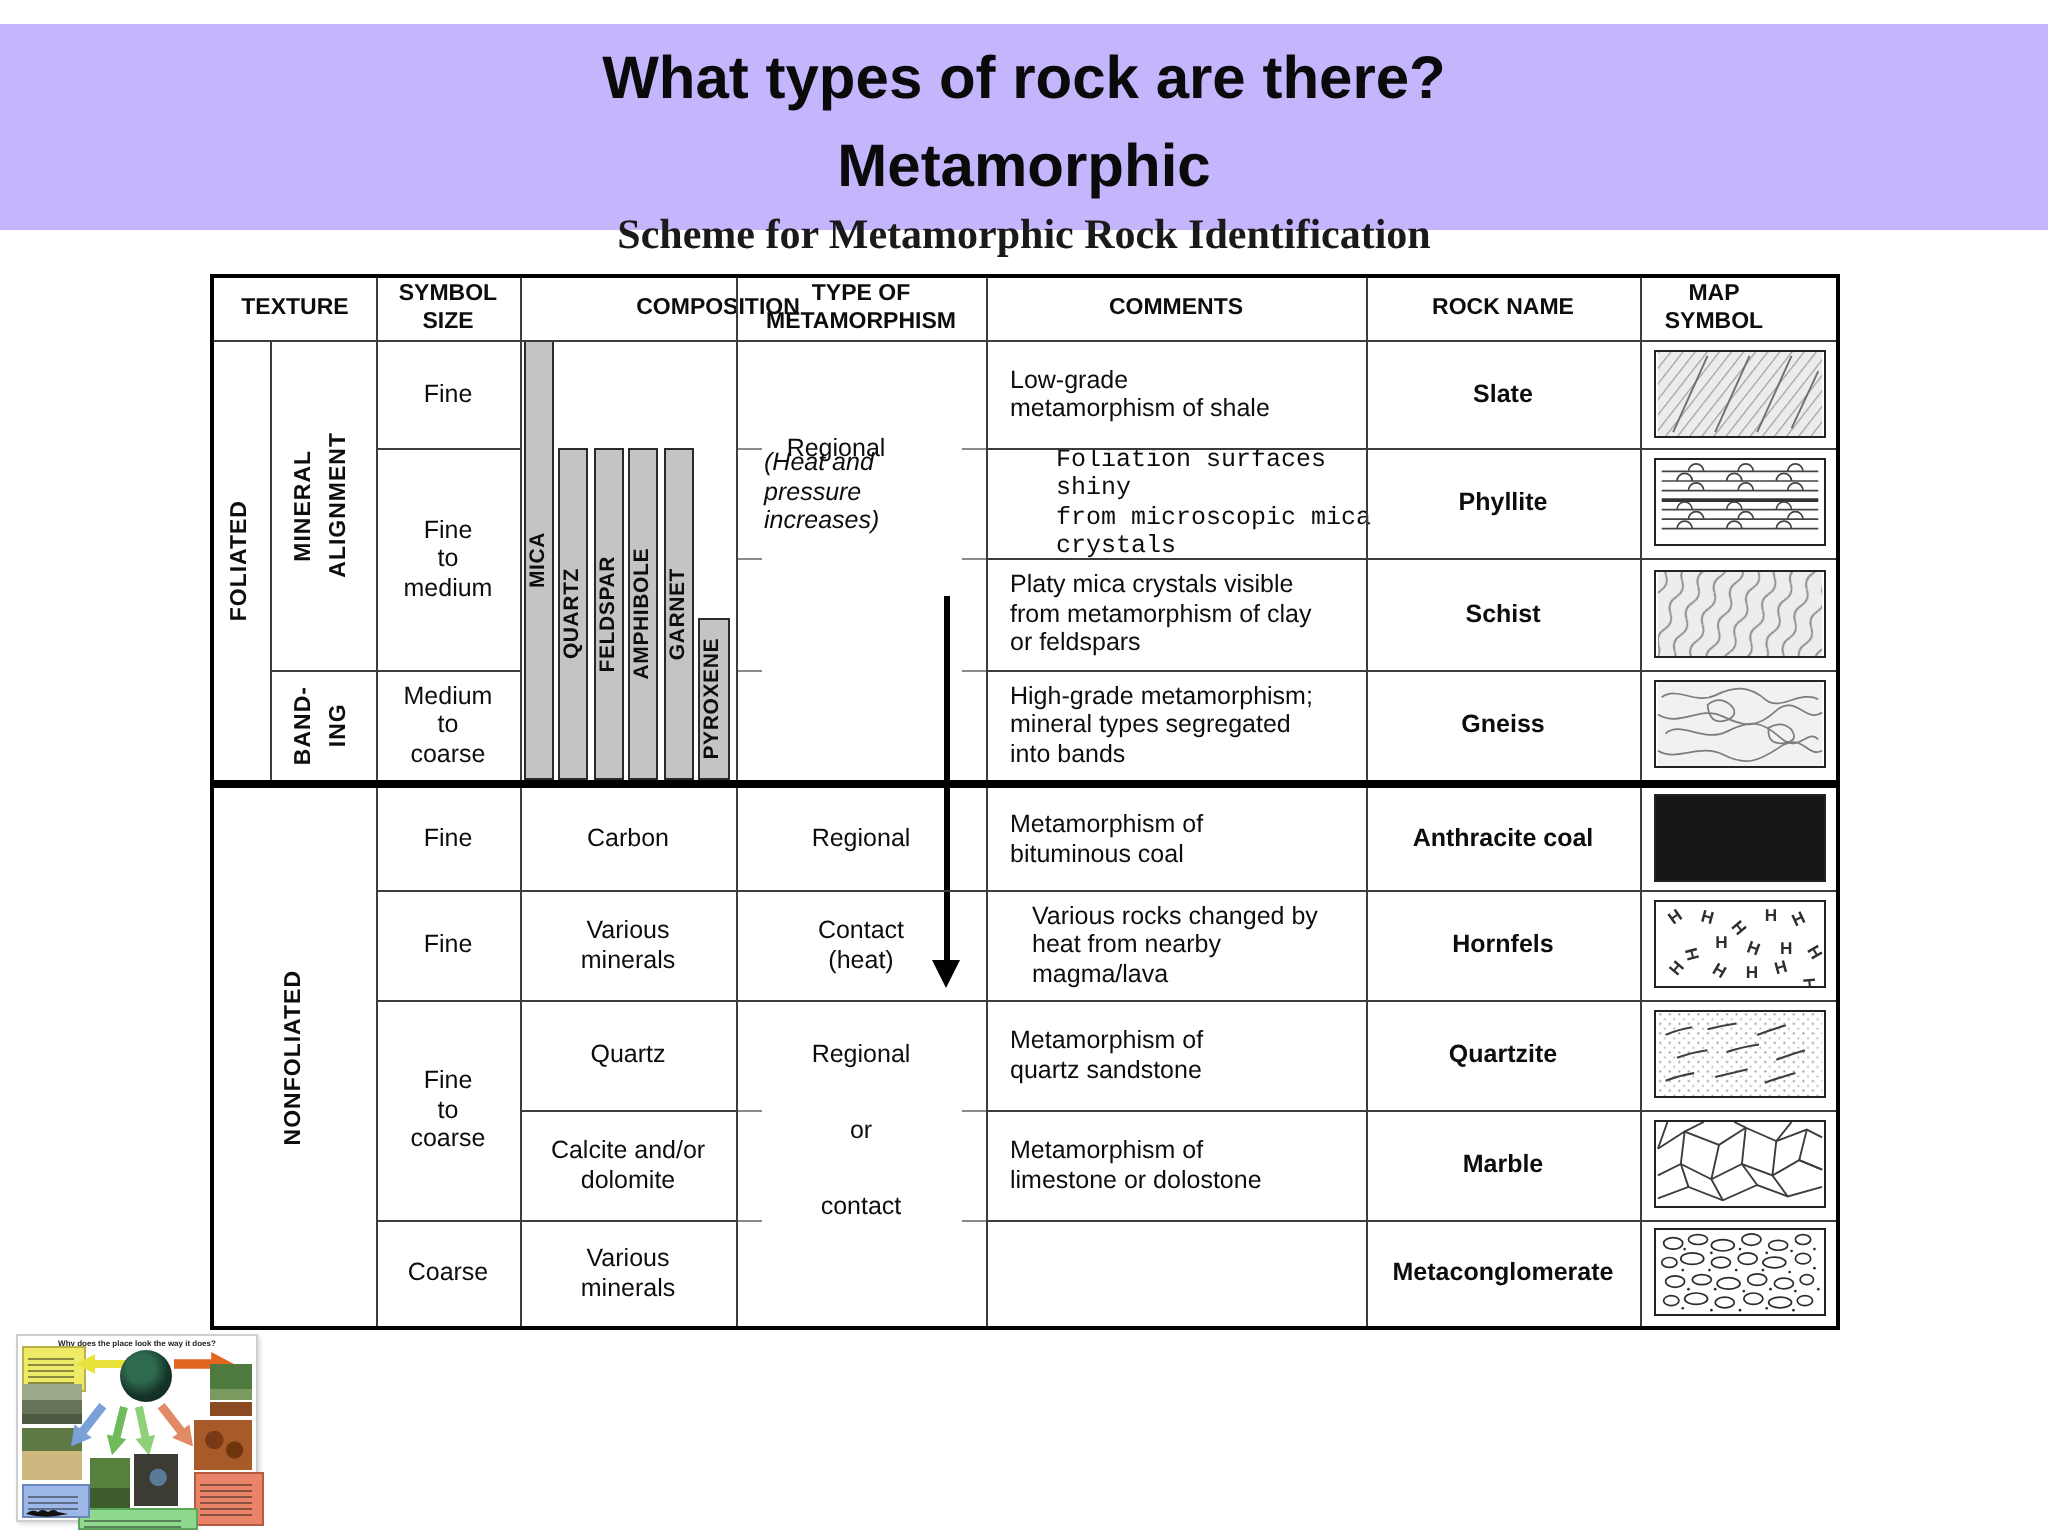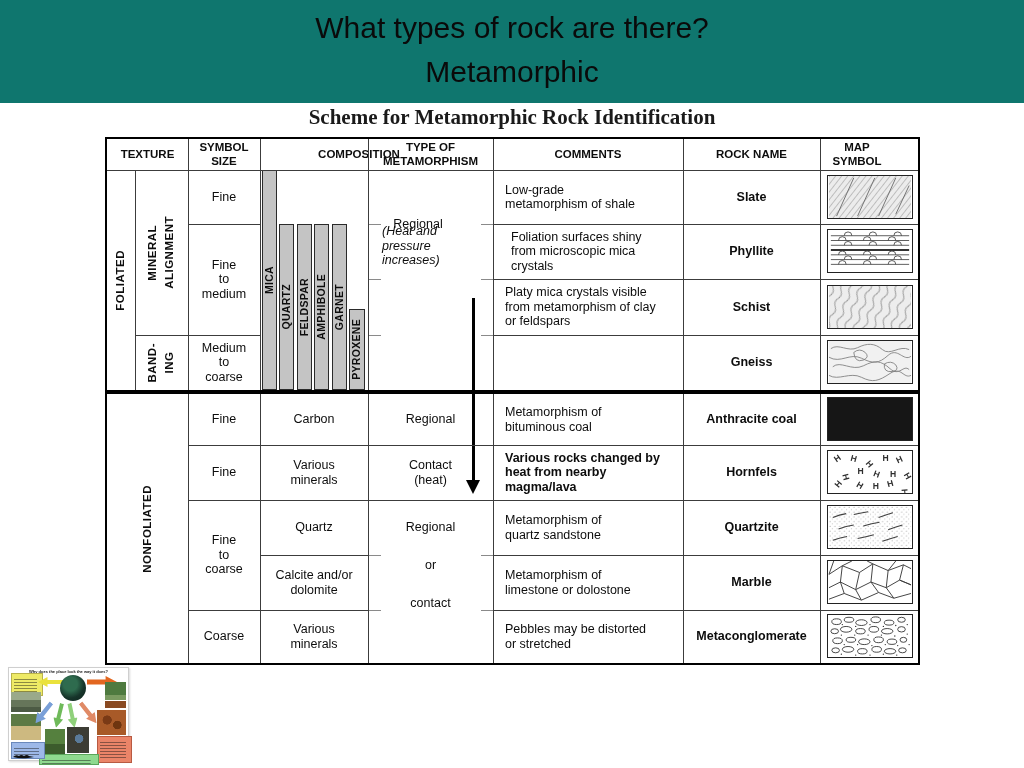--- a/index.html
+++ b/index.html
@@ -1,19 +1,19 @@
 <!DOCTYPE html>
 <html><head>
 <meta charset="utf-8">
 <style>
   html,body{margin:0;padding:0;background:#ffffff;}
   #slide{position:relative;width:1024px;height:768px;background:#ffffff;overflow:hidden;
          font-family:"Liberation Sans","DejaVu Sans",sans-serif;color:#0d0d0d;}
   
-  #band{position:absolute;left:0;top:0;width:1024px;height:103px;background:#0f766e;}
+  #band{position:absolute;left:0;top:12px;width:1024px;height:103px;background:#c4b5fd;font-weight:bold;}
   .band-line{width:100%;text-align:center;font-size:30px;line-height:44px;color:#0a0a0a;}
   #band-inner{padding-top:6px;}
   
   #scheme-title{position:absolute;left:0;top:105px;width:1024px;text-align:center;
     font-family:"Liberation Serif","DejaVu Serif",serif;font-weight:bold;font-size:21px;color:#1a1a1a;}
   
   #rock-table{position:absolute;left:105px;top:137px;width:811px;height:524px;
     border:2px solid #000;background:#fff;}
   .cell{position:absolute;display:flex;align-items:center;justify-content:center;
     text-align:center;font-size:12.5px;line-height:1.16;white-space:pre-line;color:#0d0d0d;}
@@ -137,37 +137,38 @@
 
     <div class="cell" style="left:261px;top:255px;width:125px;height:51px;">Regional</div>
     <div class="cell" style="left:261px;top:306px;width:125px;height:55px;">Contact
 (heat)</div>
     <div class="cell" style="left:261px;top:369px;width:125px;height:155px;align-items:flex-start;line-height:38px;">Regional
 or
 contact</div>
 
     <div class="cell left" style="left:386px;top:31px;width:190px;height:54px;">Low-grade
 metamorphism of shale</div>
-    <div class="cell left" style="left:392px;top:85px;width:190px;height:55px;">Foliation surfaces shiny
+    <div class="cell left" style="left:409px;top:85px;width:190px;height:55px;font-family:Liberation Mono, monospace;">Foliation surfaces shiny
 from microscopic mica
 crystals</div>
     <div class="cell left" style="left:386px;top:140px;width:190px;height:56px;">Platy mica crystals visible
 from metamorphism of clay
 or feldspars</div>
+    <div class="cell left" style="left:386px;top:196px;width:190px;height:55px;">High-grade metamorphism;
+mineral types segregated
+into bands</div>
     <div class="cell left" style="left:386px;top:255px;width:190px;height:51px;">Metamorphism of
 bituminous coal</div>
-    <div class="cell left" style="left:386px;top:306px;width:190px;height:55px;font-weight:bold;">Various rocks changed by
+    <div class="cell left" style="left:397px;top:306px;width:190px;height:55px;">Various rocks changed by
 heat from nearby
 magma/lava</div>
     <div class="cell left" style="left:386px;top:361px;width:190px;height:55px;">Metamorphism of
 quartz sandstone</div>
     <div class="cell left" style="left:386px;top:416px;width:190px;height:55px;">Metamorphism of
 limestone or dolostone</div>
-    <div class="cell left" style="left:386px;top:471px;width:190px;height:53px;">Pebbles may be distorted
-or stretched</div>
 
     <div class="cell bold" style="left:576px;top:85px;width:137px;height:55px;">Phyllite</div>
     <div class="cell bold" style="left:576px;top:31px;width:137px;height:54px;">Slate</div>
     <div class="cell bold" style="left:576px;top:140px;width:137px;height:56px;">Schist</div>
     <div class="cell bold" style="left:576px;top:196px;width:137px;height:55px;text-align:center;">Gneiss</div>
     <div class="cell bold" style="left:576px;top:255px;width:137px;height:51px;">Anthracite coal</div>
     <div class="cell bold" style="left:576px;top:306px;width:137px;height:55px;">Hornfels</div>
     <div class="cell bold" style="left:576px;top:361px;width:137px;height:55px;">Quartzite</div>
     <div class="cell bold" style="left:576px;top:416px;width:137px;height:55px;">Marble</div>
     <div class="cell bold" style="left:576px;top:471px;width:137px;height:53px;">Metaconglomerate</div>

